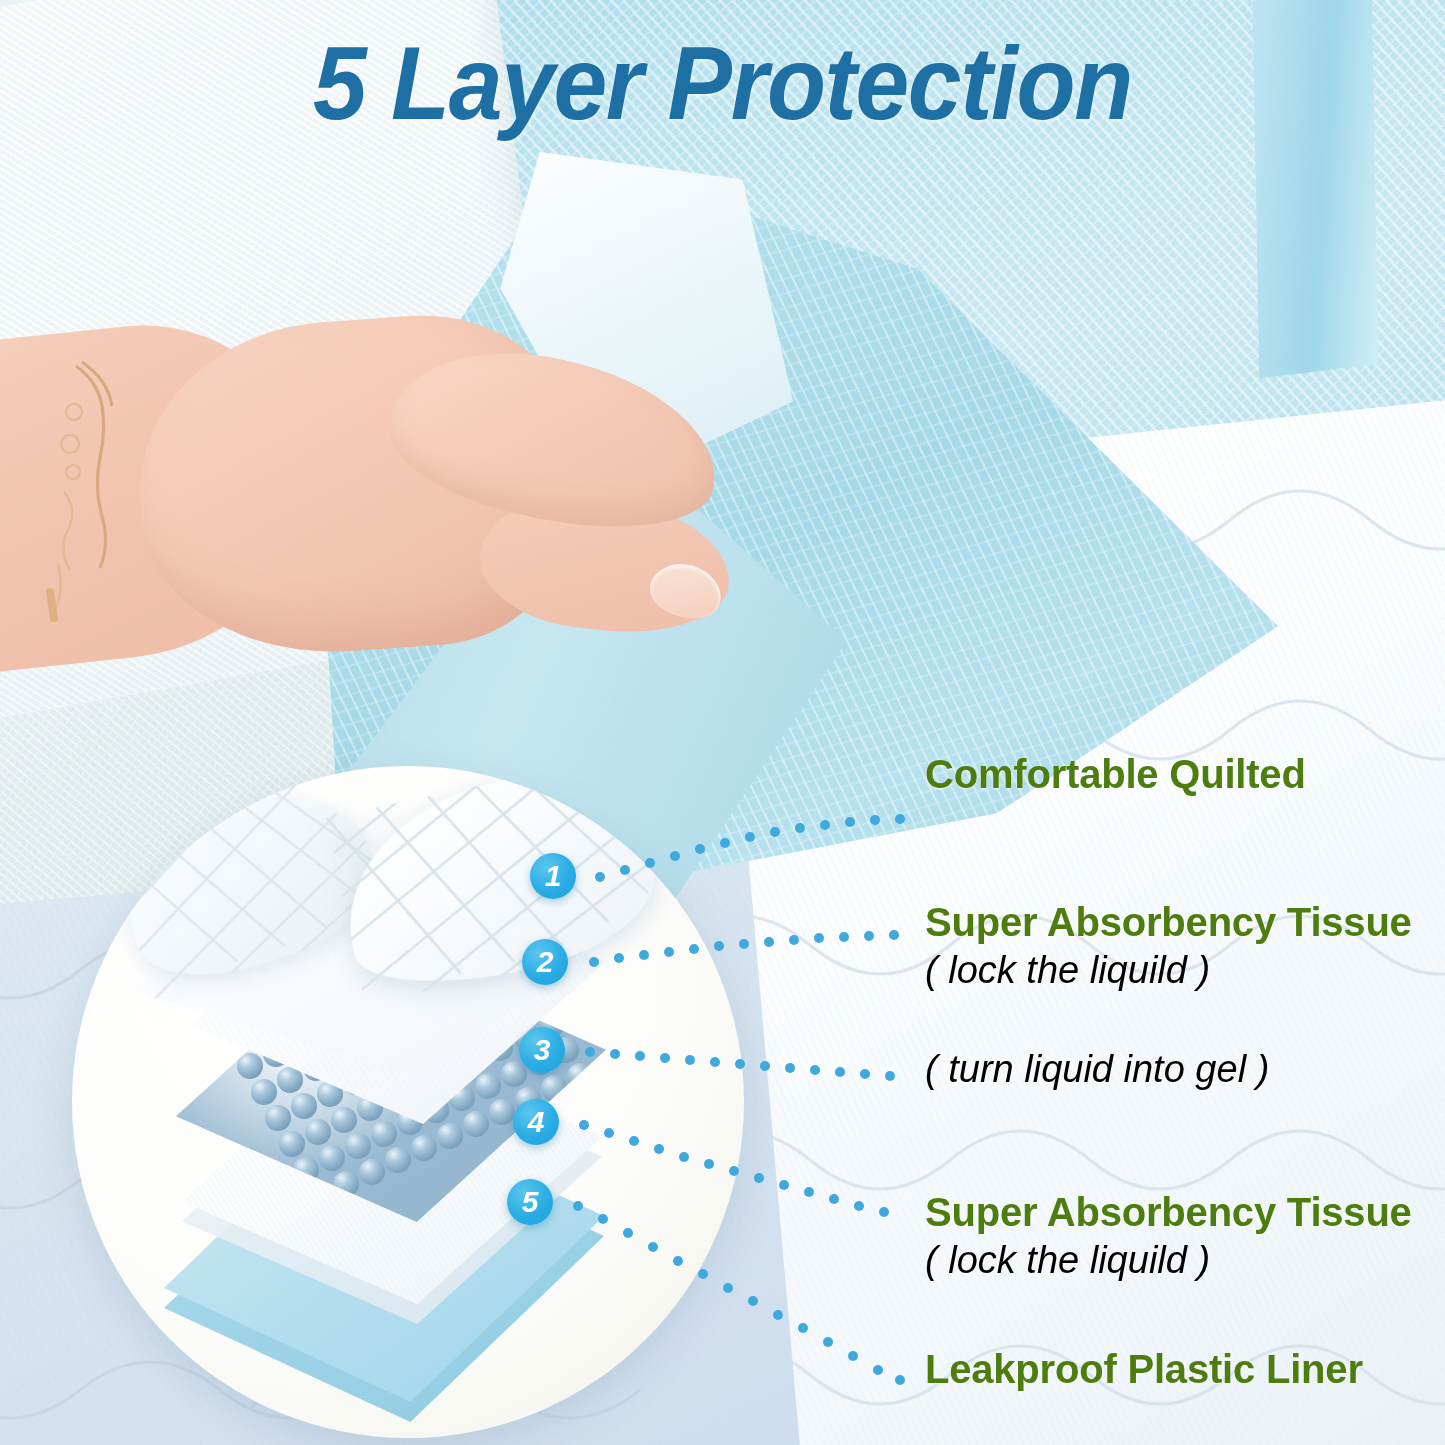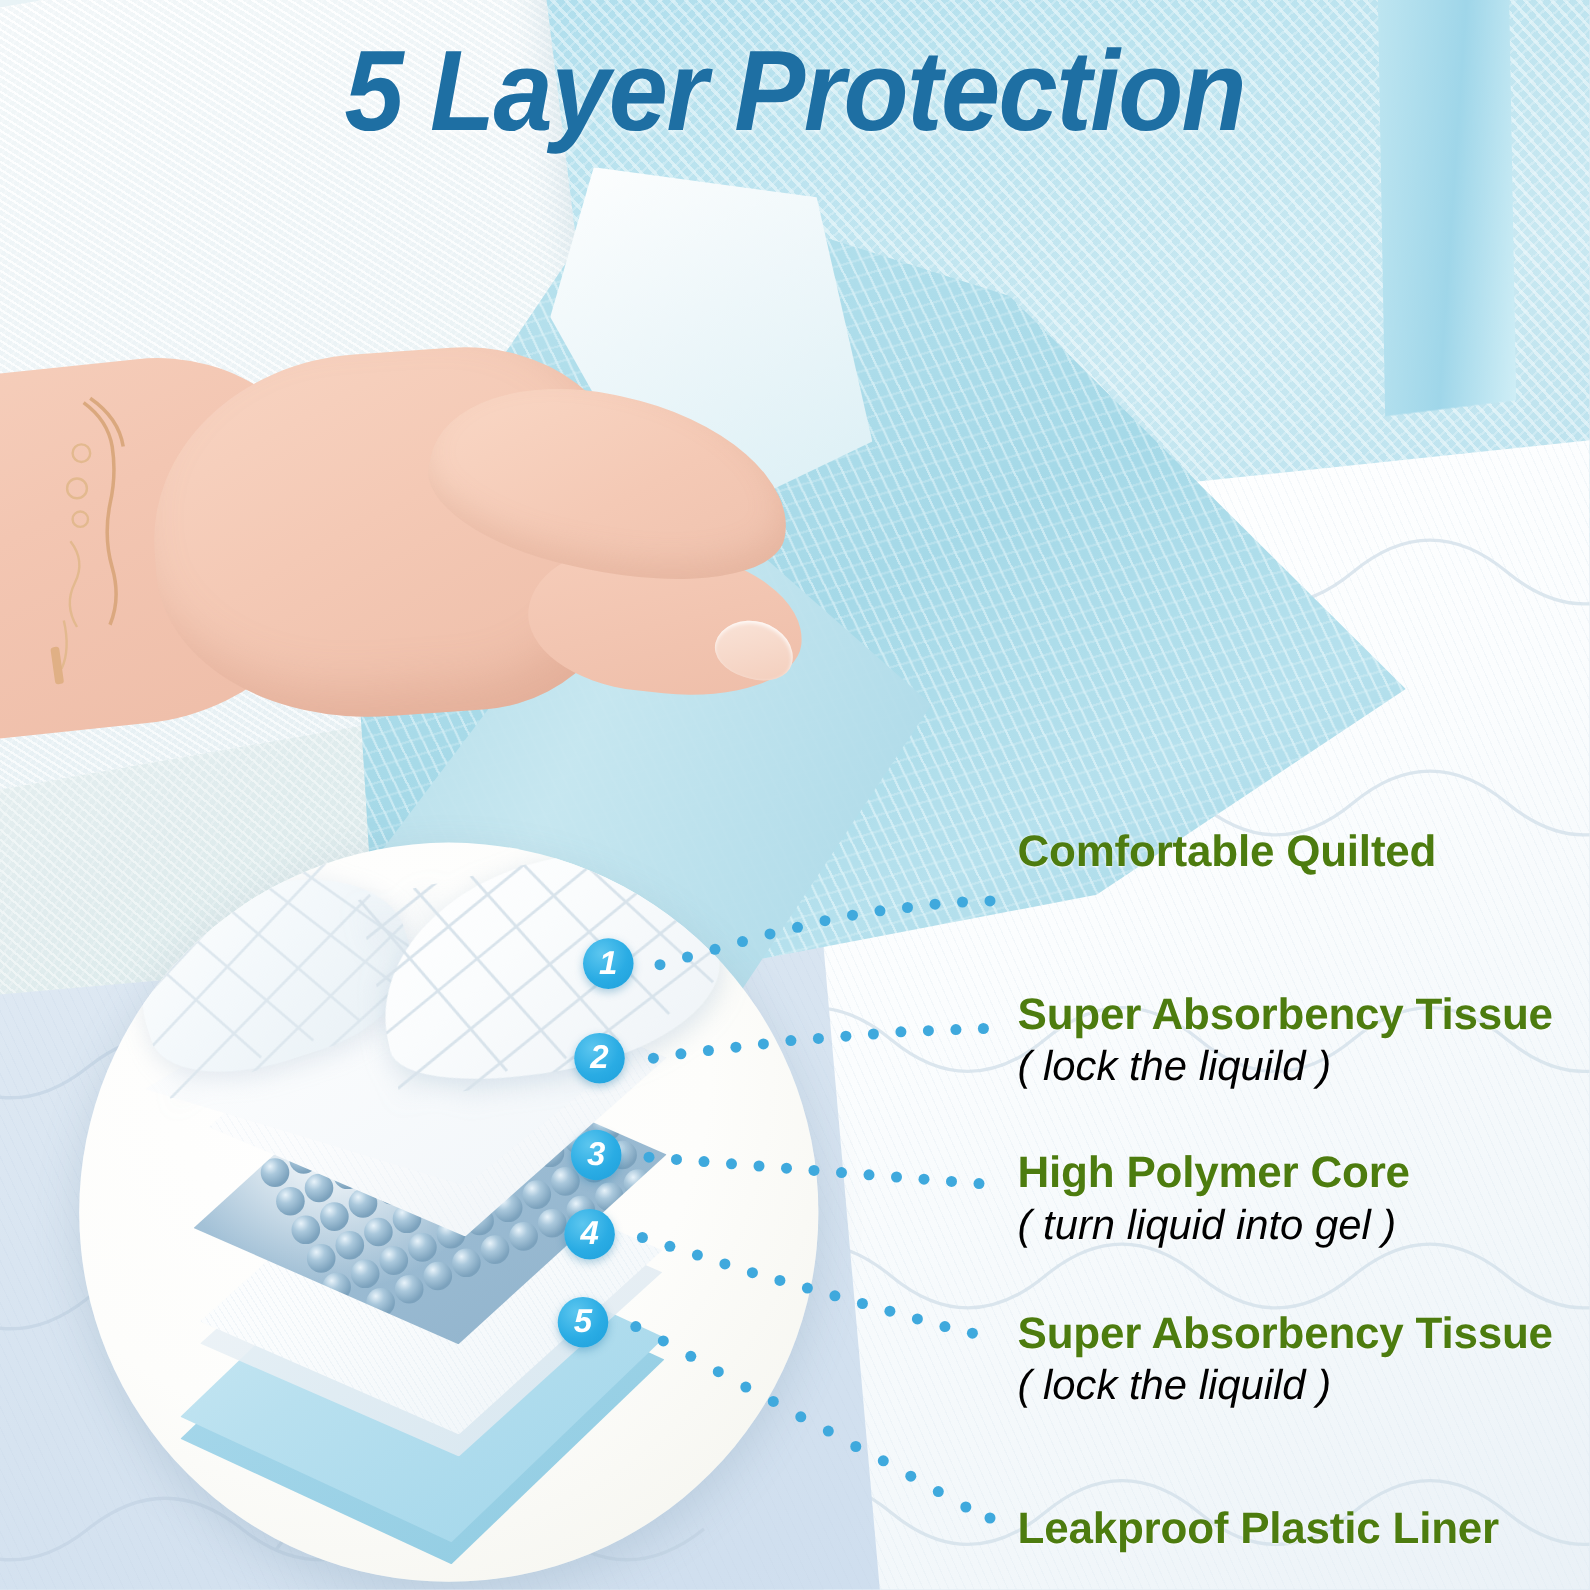--- a/index.html
+++ b/index.html
@@ -258,21 +258,21 @@
   }
   .lbl .t2{
     font-size:38px; font-style:italic; font-weight:400; color:#000000;
     line-height:1.2; white-space:nowrap; margin-top:3px;
     text-shadow:0 1px 2px rgba(255,255,255,.85);
   }
   .lbl.l-1{ top:0px; }
   .lbl.l-2{ top:148px; }
   .lbl.l-3{ top:292px; }
   .lbl.l-4{ top:438px; }
-  .lbl.l-5{ top:616px;text-align:right; }
+  .lbl.l-5{ top:595px;text-align:right; }
 
   
   .title{
     position:absolute; left:0; top:24px; width:1445px;
     text-align:center;
     font-size:104px; font-weight:700; font-style:italic;
     color:#1e6fa3;
     letter-spacing:-1.5px;
     transform:scaleX(.93);
     text-shadow:0 2px 6px rgba(255,255,255,.7);
@@ -548,21 +548,20 @@
     <div class="lbl l-1">
       <div class="t1">Comfortable Quilted</div>
     </div>
 
     <div class="lbl l-2">
       <div class="t1">Super Absorbency Tissue</div>
       <div class="t2">( lock the liquild )</div>
     </div>
 
     <div class="lbl l-3">
-      <div class="t1">High Polymer Core</div>
       <div class="t2">( turn liquid into gel )</div>
     </div>
 
     <div class="lbl l-4">
       <div class="t1">Super Absorbency Tissue</div>
       <div class="t2">( lock the liquild )</div>
     </div>
 
     <div class="lbl l-5">
       <div class="t1">Leakproof Plastic Liner</div>

